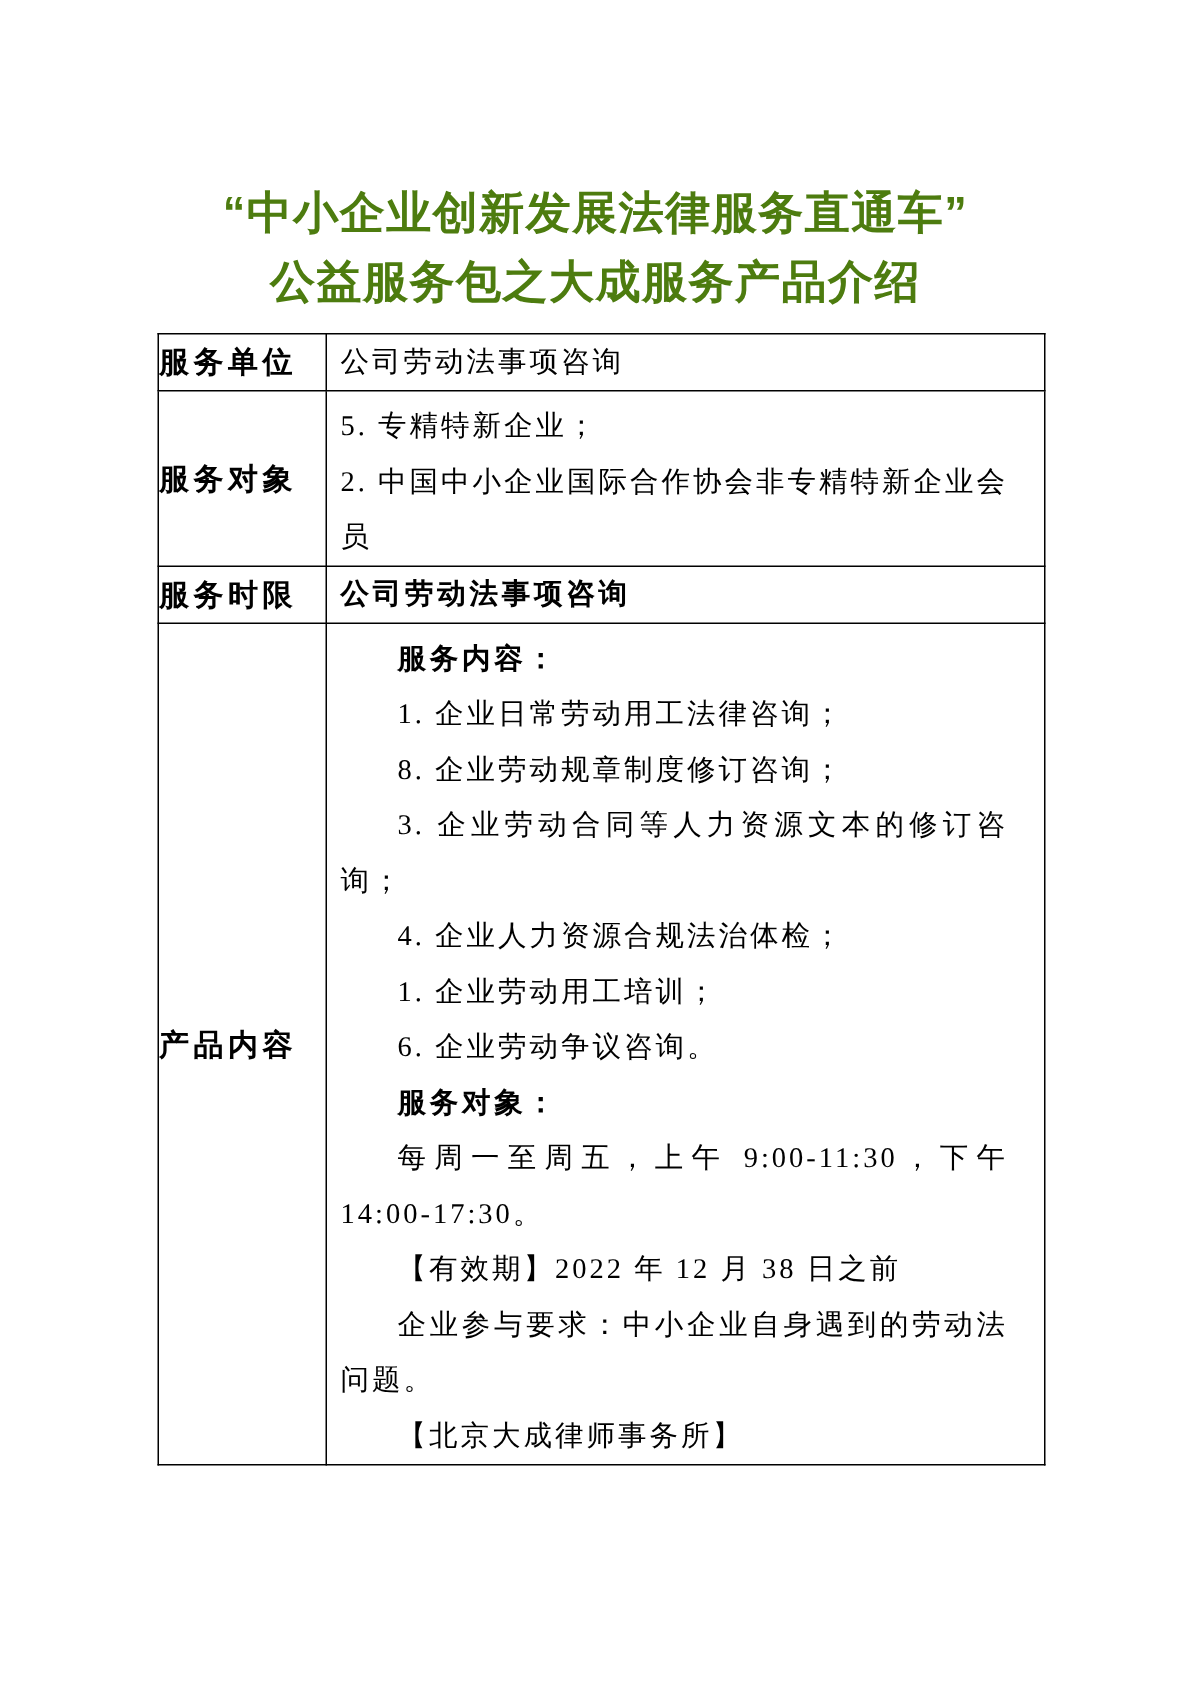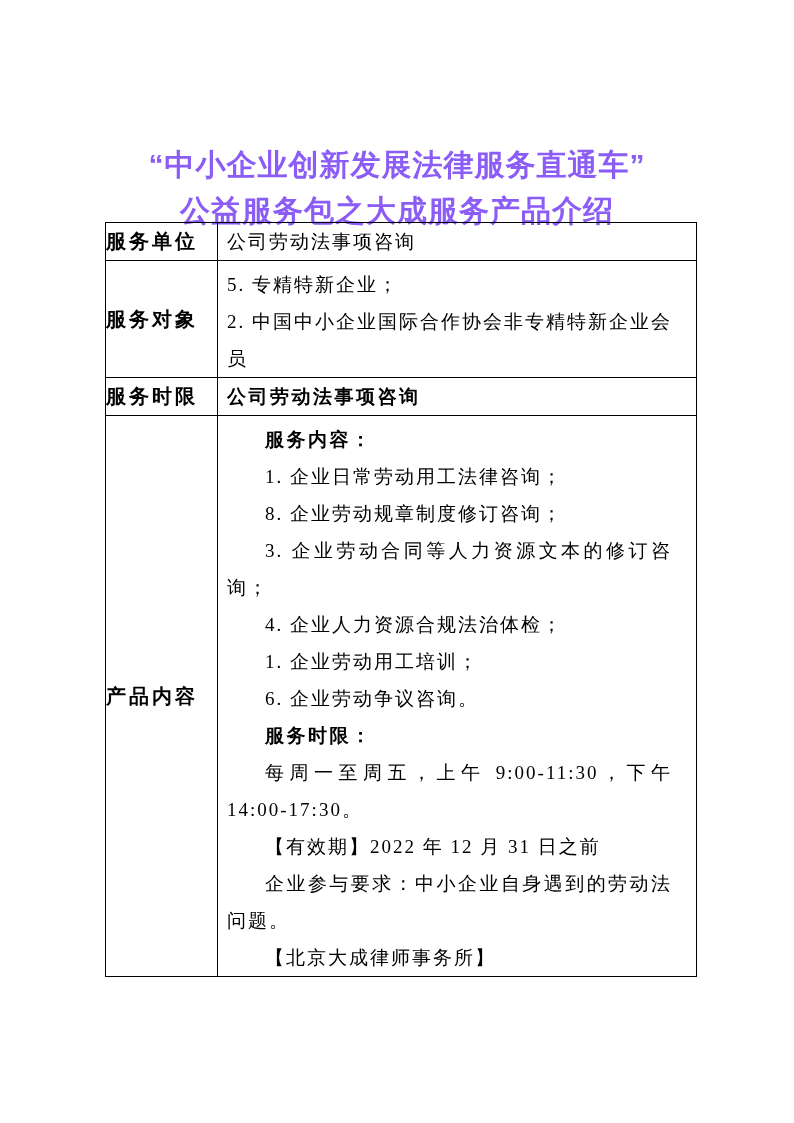--- a/index.html
+++ b/index.html
@@ -11,30 +11,30 @@
     position: relative;
     width: 794px;
     height: 1123px;
     background: #ffffff;
     overflow: hidden;
     font-family: "Liberation Serif", "DejaVu Serif", serif;
     color: #000000;
   }
   .doc-title {
     position: absolute;
-    top: 142px;
+    top: 120px;
     left: 0;
     width: 794px;
     text-align: center;
     font-family: "Liberation Sans", "DejaVu Sans", sans-serif;
     font-weight: 700;
     font-size: 30px;
     line-height: 46px;
     letter-spacing: 1px;
-    color: #8b5cf6;
+    color: #4d7c0f;
   }
   table.info-table {
     position: absolute;
     left: 105px;
     top: 222px;
     width: 591px;
     border-collapse: collapse;
     table-layout: fixed;
   }
   table.info-table td {
@@ -118,23 +118,23 @@
     <tr class="row-content">
       <td class="label-cell">产品内容</td>
       <td class="value-cell">
         <p class="indent bold-head">服务内容：</p>
         <p class="indent">1. 企业日常劳动用工法律咨询；</p>
         <p class="indent">8. 企业劳动规章制度修订咨询；</p>
         <p class="indent">3. 企业劳动合同等人力资源文本的修订咨询；</p>
         <p class="indent">4. 企业人力资源合规法治体检；</p>
         <p class="indent">1. 企业劳动用工培训；</p>
         <p class="indent">6. 企业劳动争议咨询。</p>
-        <p class="indent bold-head">服务时限：</p>
+        <p class="indent bold-head">服务对象：</p>
         <p class="indent">每周一至周五，上午 9:00-11:30，下午 14:00-17:30。</p>
-        <p class="indent">【有效期】2022 年 12 月 31 日之前</p>
+        <p class="indent">【有效期】2022 年 12 月 38 日之前</p>
         <p class="indent">企业参与要求：中小企业自身遇到的劳动法问题。</p>
         <p class="indent">【北京大成律师事务所】</p>
       </td>
     </tr>
   </tbody>
     </table>
 
 </div>
 
 </body></html>

